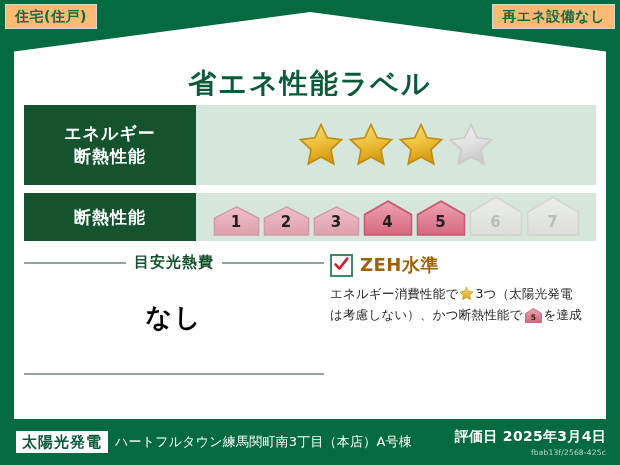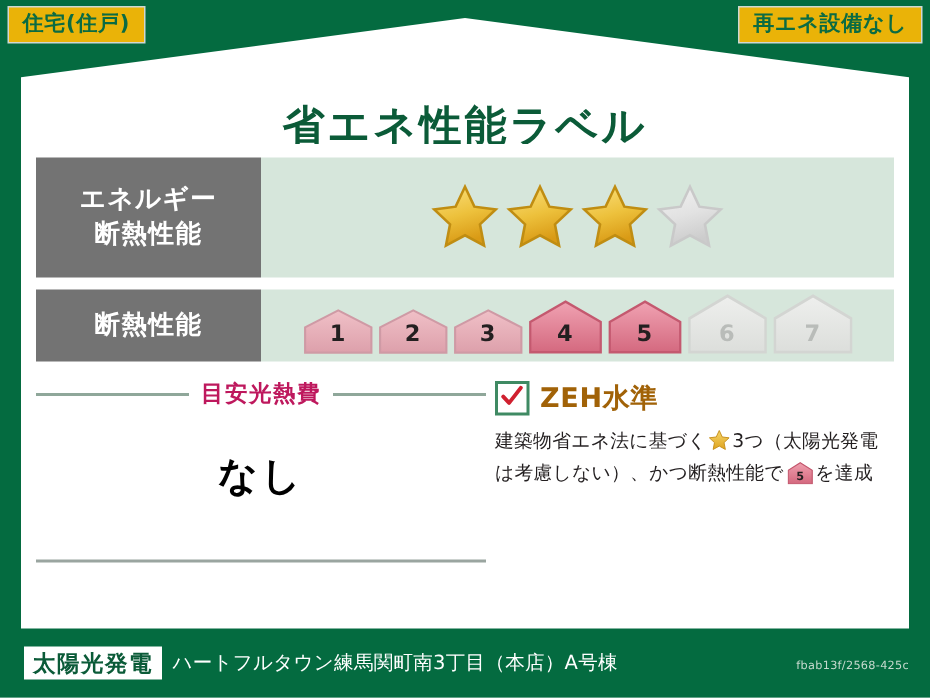--- a/index.html
+++ b/index.html
@@ -6,21 +6,21 @@
   body{
     width:620px;height:465px;overflow:hidden;
     background:#046b40;
     font-family:"DejaVu Sans","Liberation Sans",sans-serif;
     -webkit-font-smoothing:antialiased;
   }
   .label-root{position:relative;width:620px;height:465px;background:#046b40;}
 
   
   .corner-tag{
-    position:absolute;top:5px;background:#eab308;color:#0b6b43;
+    position:absolute;top:5px;background:#fdba74;color:#0b6b43;
     font-size:14px;font-weight:bold;letter-spacing:.5px;
     padding:4px 9px 5px;line-height:1;white-space:nowrap;
     box-shadow:0 0 0 1px #cfd8d2;
   }
   .corner-tag.left{left:6px;}
   .corner-tag.right{right:6px;}
 
   
   .roof{
     position:absolute;left:14px;right:14px;top:12px;height:86px;
@@ -39,21 +39,21 @@
   
   .card{
     position:absolute;left:14px;right:14px;top:96px;bottom:46px;
     background:#ffffff;
   }
 
   
   .perf-row{display:flex;align-items:stretch;margin:8px 10px 0 10px;}
   .perf-row.first{margin-top:9px;}
   .perf-label{
-    width:150px;background:#737373;color:#ffffff;
+    width:172px;background:#14532d;color:#ffffff;
     display:flex;align-items:center;justify-content:center;
     font-size:17px;font-weight:bold;line-height:1.35;text-align:center;
     letter-spacing:1px;
   }
   .perf-value{
     flex:1;background:#d6e6db;display:flex;align-items:center;
     justify-content:center;
   }
   .row-energy .perf-label,.row-energy .perf-value{height:80px;}
   .row-insul  .perf-label,.row-insul  .perf-value{height:48px;}
@@ -75,21 +75,21 @@
   .house.s2{width:50px;height:36px;}
   .house.s3{width:54px;height:40px;}
 
   
   .lower{display:flex;margin:12px 10px 0 10px;}
   .lower-left{width:300px;position:relative;}
   .lower-right{flex:1;padding-left:6px;}
 
   .hr-title{
     display:flex;align-items:center;gap:8px;
-    color:#be185d;font-size:15px;font-weight:bold;letter-spacing:1px;
+    color:#14532d;font-size:15px;font-weight:bold;letter-spacing:1px;
     justify-content:center;
   }
   .hr-title:before,.hr-title:after{
     content:"";height:2px;background:#8fa79a;flex:1;display:block;
   }
   .cost-value{
     text-align:center;color:#000000;font-size:26px;font-weight:bold;
     margin-top:28px;letter-spacing:2px;
   }
   .cost-rule{height:2px;background:#9aa5a0;margin-top:38px;}
@@ -299,21 +299,21 @@
       <div class="lower-right">
         <div class="zeh-head">
           <span class="zeh-check">
             <svg width="17" height="17" viewBox="0 0 17 17">
               <path d="M2.5 8.4 L6.4 12.6 L14.2 2.6" fill="none" stroke="#d0202f" stroke-width="2.6" stroke-linecap="round" stroke-linejoin="round"></path>
             </svg>
           </span>
           <span class="zeh-title">ZEH水準</span>
         </div>
         <div class="zeh-desc">
-          <span>建築物省エネ法に基づく</span><svg class="inline-star" width="15" height="15" viewBox="0 0 24 24">
+          <span>エネルギー消費性能で</span><svg class="inline-star" width="15" height="15" viewBox="0 0 24 24">
               <defs>
                 <linearGradient id="gi" x1="0" y1="0" x2="0" y2="1">
                   <stop offset="0" stop-color="#f6d66a"></stop>
                   <stop offset="1" stop-color="#dfa41f"></stop>
                 </linearGradient>
               </defs>
               <path d="M12 1.6l3.2 6.9 7.3.9-5.4 5.1 1.4 7.3L12 18.2 5.5 21.8l1.4-7.3L1.5 9.4l7.3-.9z" fill="url(#gi)" stroke="#c58e1b" stroke-width="1"></path>
             </svg><span>3つ（太陽光発電</span><br>
           <span>は考慮しない）、かつ断熱性能で</span><svg class="inline-house" width="17" height="15" viewBox="0 0 34 30">
               <defs>
@@ -328,17 +328,21 @@
         </div>
       </div>
 
     </div>
   </div>
 
   <div class="footer">
     <span class="self-eval">太陽光発電</span>
     <span class="addr">ハートフルタウン練馬関町南3丁目（本店）A号棟</span>
     <div class="footer-right">
+      <div class="eval-date">
+        <span>評価日</span>
+        <span>2025年3月4日</span>
+      </div>
       <div class="eval-id">fbab13f/2568-425c</div>
     </div>
   </div>
 
 </div>
 
 </body></html>

